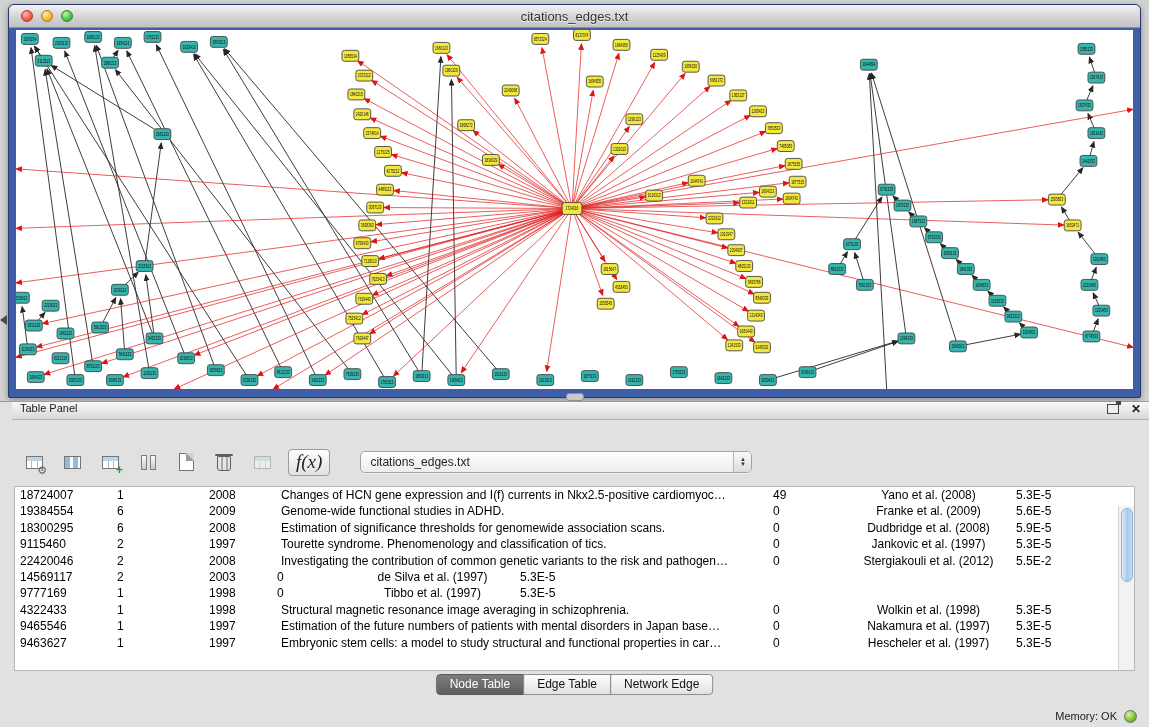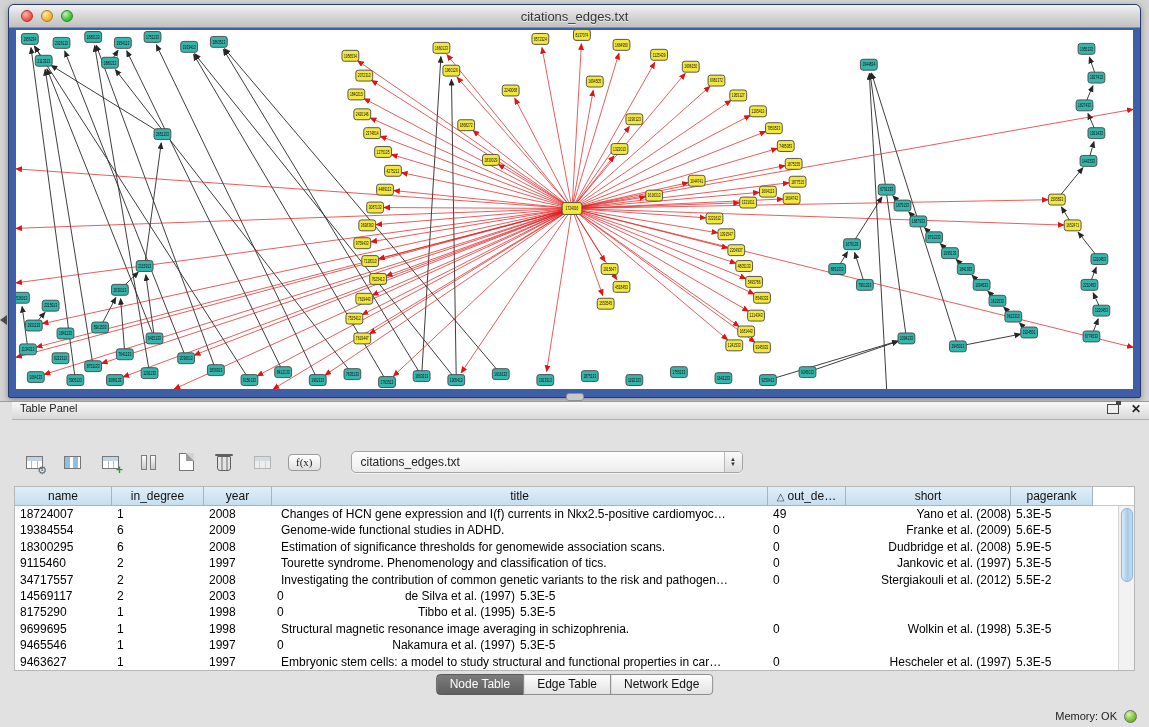--- a/index.html
+++ b/index.html
@@ -53,21 +53,21 @@
   .mini-table.disabled{opacity:.4}
   .ov{position:absolute;right:-1px;bottom:-2px;font-size:11px;line-height:11px}
   .gear{color:#5d6c77}
   .plus{color:#1f9e1f;font-weight:bold;font-size:12px}
   .bars{display:flex;gap:3px}
   .bars i{width:4px;height:13px;background:linear-gradient(#fdfdfd,#c9c9c9);border:1px solid #7d7d7d}
   .doc{width:13px;height:16px;border:1px solid #767676;background:#fff;position:relative}
   .doc::after{content:"";position:absolute;right:-1px;top:-1px;border:4px solid #d2d2d2;border-left-color:#9a9a9a;border-bottom-color:#9a9a9a}
   .trash{width:12px;height:13px;border:1px solid #5f5f5f;border-radius:1px 1px 3px 3px;background:repeating-linear-gradient(90deg,#e4e4e4 0 3px,#a9a9a9 3px 5px);position:relative;margin-top:3px}
   .trash::before{content:"";position:absolute;left:-3px;right:-3px;top:-3px;height:2px;background:#5f5f5f;border-radius:2px}
-  .fx-btn{font-family:"Liberation Serif",serif;font-size:11px;padding:1px 7px 2px;
+  .fx-btn{font-family:"Liberation Serif",serif;font-style:italic;font-size:19px;padding:1px 7px 2px;
     border:1px solid #9a9a9a;border-radius:4px;background:linear-gradient(#fff,#e0e0e0);color:#222}
   .dropdown{
     margin-left:16px;width:392px;height:22px;box-sizing:border-box;border:1px solid #a3a3a3;border-radius:5px;
     background:linear-gradient(#fff,#ececec);display:flex;align-items:center;font-size:12px;overflow:hidden;
     box-shadow:0 1px 0 rgba(255,255,255,.6);
   }
   .dd-value{flex:1;padding:0 9px;white-space:nowrap;overflow:hidden}
   .dd-arrows{width:17px;align-self:stretch;border-left:1px solid #b8b8b8;background:linear-gradient(#fafafa,#dcdcdc);
     display:flex;flex-direction:column;align-items:center;justify-content:center;font-size:6px;line-height:5px;color:#333}
 
@@ -77,21 +77,21 @@
     background:linear-gradient(#e0eef9,#c7deef);border-right:1px solid #9fb6c9;border-bottom:1px solid #9fb6c9;
     overflow:hidden;white-space:nowrap;flex:none}
   .hcell .sort{font-size:10px;margin-right:3px;color:#333}
   .hfiller{flex:1;background:#fff;border-bottom:1px solid #c9c9c9}
   .col-0{width:97px}.col-1{width:92px}.col-2{width:68px}.col-3{width:496px}.col-4{width:78px}.col-5{width:165px}.col-6{width:82px}
   .tbody{position:relative}
   .trow{display:flex;height:16.4px}
   .tcell{box-sizing:border-box;font-size:12px;line-height:16.4px;white-space:nowrap;overflow:hidden;flex:none;
     padding-left:5px;color:#000}
   .tcell.col-3{padding-left:9px}
-  .tcell.center{text-align:right;padding-left:0}
+  .tcell.center{text-align:center;padding-left:0}
   .vscroll{position:absolute;right:0;top:19px;bottom:0;width:15px;background:#f2f2f2;border-left:1px solid #d4d4d4}
   .vthumb{position:absolute;left:2px;top:2px;width:10px;height:72px;border-radius:6px;border:1px solid #8fb2d6;
     background:linear-gradient(90deg,#dcebf8,#a9cbe9 55%,#c3dcf1)}
 
   .tabs{position:absolute;left:50%;transform:translateX(-50%);top:272px;display:flex}
   .tab{font-size:12px;height:19px;line-height:18px;padding:0 13px;border:1px solid #8e8e8e;margin-left:-1px;
     background:linear-gradient(#fdfdfd,#e2e2e2);color:#111;white-space:nowrap}
   .tab:first-child{border-radius:4px 0 0 4px;margin-left:0}
   .tab:last-child{border-radius:0 4px 4px 0}
   .tab.sel{background:linear-gradient(#7c7c7c,#5f5f5f);color:#fff;border-color:#5a5a5a}
@@ -550,30 +550,20 @@
     <span class="dropdown">
       <span class="dd-value">citations_edges.txt</span>
       <span class="dd-arrows">
           <span>▲</span>
           <span>▼</span>
         </span>
     </span>
   </div>
 
   <div class="table-wrap">
-    <div class="thead">
-        <div class="hcell col-0"><span>name</span></div>
-        <div class="hcell col-1"><span>in_degree</span></div>
-        <div class="hcell col-2"><span>year</span></div>
-        <div class="hcell col-3"><span>title</span></div>
-        <div class="hcell col-4"><span class="sort">△</span><span>out_de…</span></div>
-        <div class="hcell col-5"><span>short</span></div>
-        <div class="hcell col-6"><span>pagerank</span></div>
-        <div class="hfiller"></div>
-      </div>
     <div class="tbody">
         <div class="trow">
           <div class="tcell col-0">18724007</div>
           <div class="tcell col-1">1</div>
           <div class="tcell col-2">2008</div>
           <div class="tcell col-3">Changes of HCN gene expression and I(f) currents in Nkx2.5-positive cardiomyoc…</div>
           <div class="tcell col-4">49</div>
           <div class="tcell col-5 center">Yano et al. (2008)</div>
           <div class="tcell col-6">5.3E-5</div>
         </div>
@@ -598,57 +588,58 @@
         <div class="trow">
           <div class="tcell col-0">9115460</div>
           <div class="tcell col-1">2</div>
           <div class="tcell col-2">1997</div>
           <div class="tcell col-3">Tourette syndrome. Phenomenology and classification of tics.</div>
           <div class="tcell col-4">0</div>
           <div class="tcell col-5 center">Jankovic et al. (1997)</div>
           <div class="tcell col-6">5.3E-5</div>
         </div>
         <div class="trow">
-          <div class="tcell col-0">34717557</div>
+          <div class="tcell col-0">22420046</div>
           <div class="tcell col-1">2</div>
           <div class="tcell col-2">2008</div>
           <div class="tcell col-3">Investigating the contribution of common genetic variants to the risk and pathogen…</div>
           <div class="tcell col-4">0</div>
           <div class="tcell col-5 center">Stergiakouli et al. (2012)</div>
           <div class="tcell col-6">5.5E-2</div>
         </div>
         <div class="trow">
           <div class="tcell col-0">14569117</div>
           <div class="tcell col-1">2</div>
           <div class="tcell col-2">2003</div>
           <div class="tcell col-4">0</div>
           <div class="tcell col-5 center">de Silva et al. (1997)</div>
           <div class="tcell col-6">5.3E-5</div>
         </div>
         <div class="trow">
-          <div class="tcell col-0">8175290</div>
+          <div class="tcell col-0">9777169</div>
           <div class="tcell col-1">1</div>
           <div class="tcell col-2">1998</div>
           <div class="tcell col-4">0</div>
-          <div class="tcell col-5 center">Tibbo et al. (1995)</div>
+          <div class="tcell col-5 center">Tibbo et al. (1997)</div>
           <div class="tcell col-6">5.3E-5</div>
         </div>
         <div class="trow">
-          <div class="tcell col-0">9699695</div>
+          <div class="tcell col-0">4322433</div>
           <div class="tcell col-1">1</div>
           <div class="tcell col-2">1998</div>
           <div class="tcell col-3">Structural magnetic resonance image averaging in schizophrenia.</div>
           <div class="tcell col-4">0</div>
           <div class="tcell col-5 center">Wolkin et al. (1998)</div>
           <div class="tcell col-6">5.3E-5</div>
         </div>
         <div class="trow">
           <div class="tcell col-0">9465546</div>
           <div class="tcell col-1">1</div>
           <div class="tcell col-2">1997</div>
+          <div class="tcell col-3">Estimation of the future numbers of patients with mental disorders in Japan base…</div>
           <div class="tcell col-4">0</div>
           <div class="tcell col-5 center">Nakamura et al. (1997)</div>
           <div class="tcell col-6">5.3E-5</div>
         </div>
         <div class="trow">
           <div class="tcell col-0">9463627</div>
           <div class="tcell col-1">1</div>
           <div class="tcell col-2">1997</div>
           <div class="tcell col-3">Embryonic stem cells: a model to study structural and functional properties in car…</div>
           <div class="tcell col-4">0</div>

